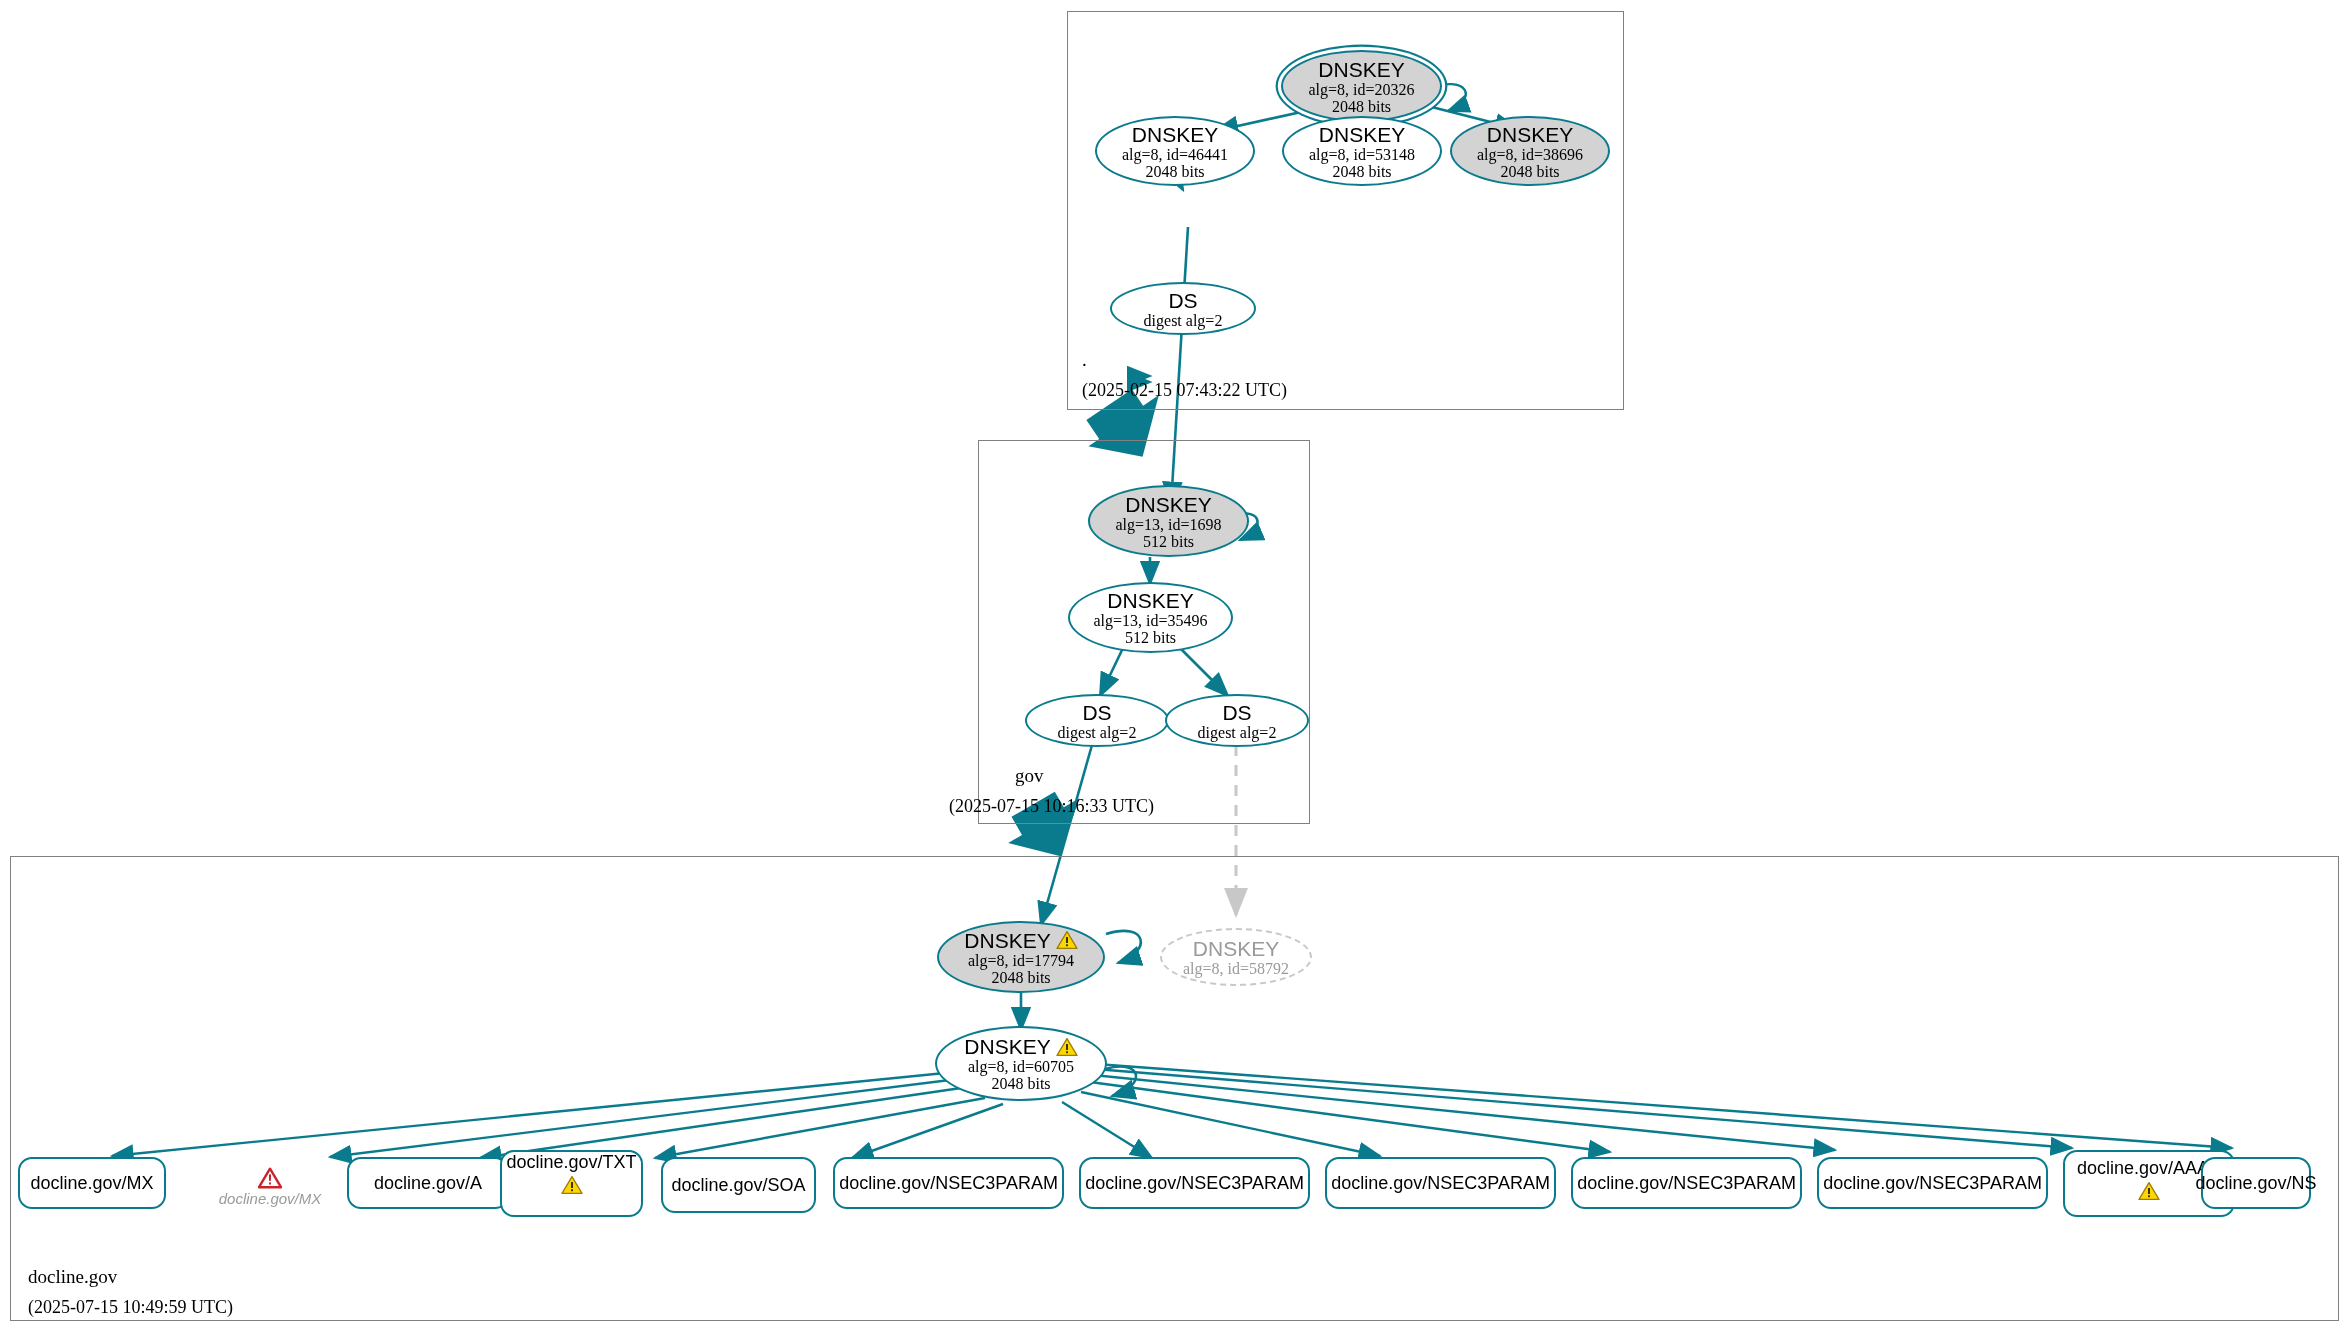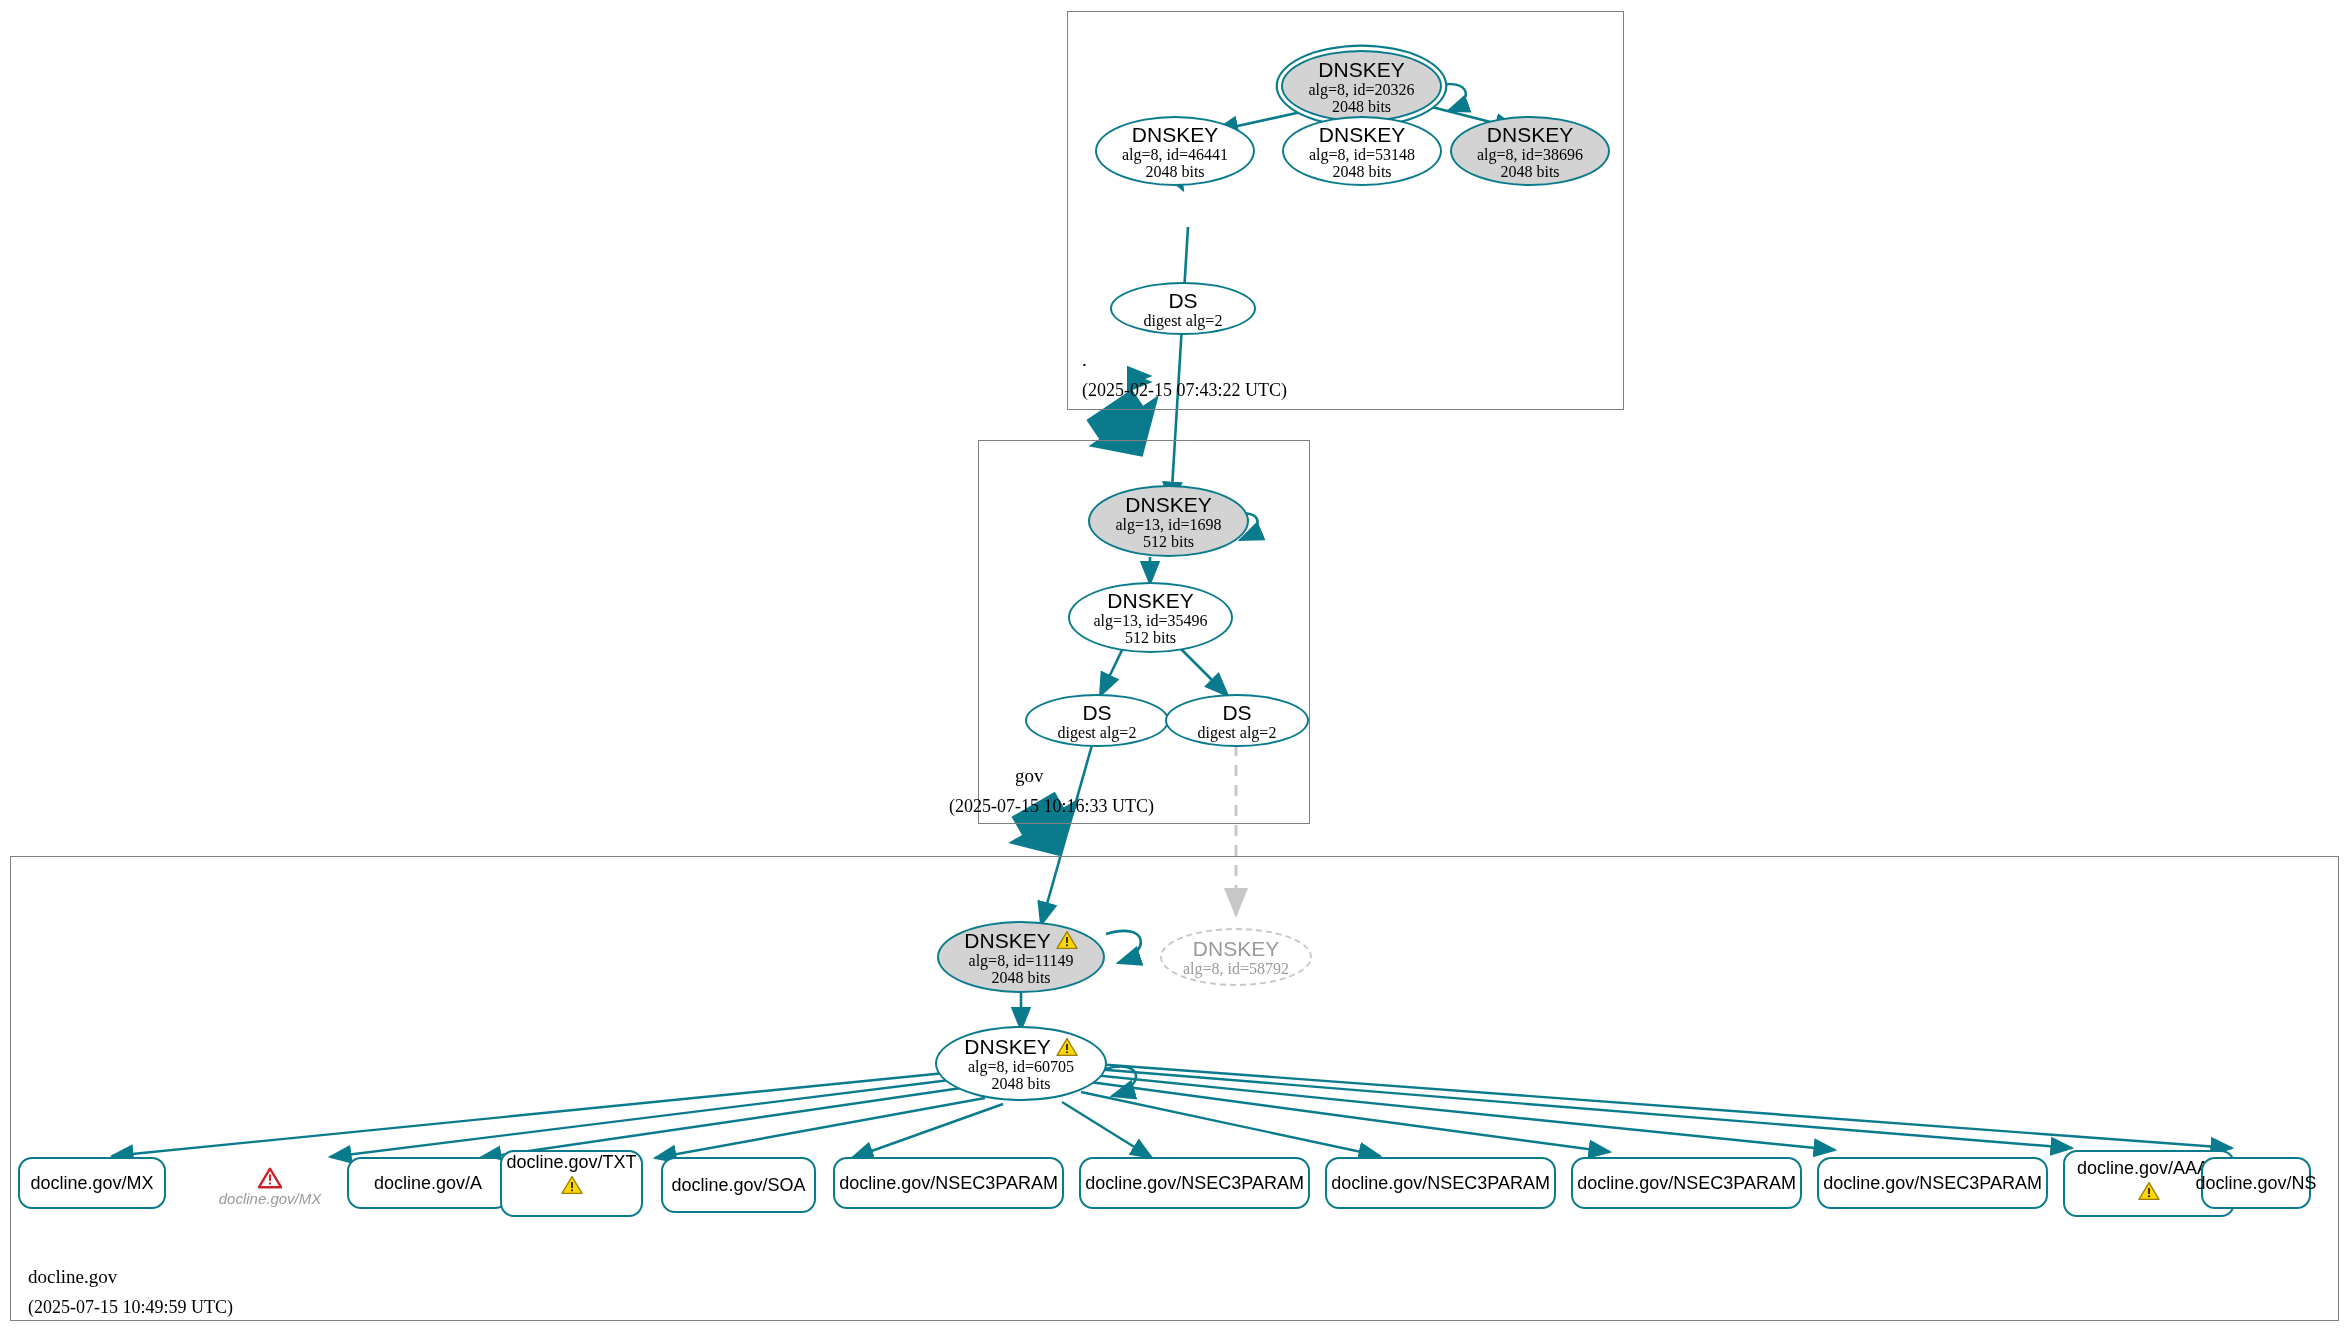--- a/index.html
+++ b/index.html
@@ -276,21 +276,21 @@
     <div class="ell-title">
       <span>DNSKEY</span>
       <span class="tri">
         <svg width="22" height="20" viewBox="0 0 22 20">
           <path d="M11 1.6 L21 18.4 L1 18.4 Z" fill="#ffd700" stroke="#9b7d00" stroke-width="1.3" stroke-linejoin="round"></path>
           <rect x="10.1" y="7" width="1.8" height="6" fill="#222"></rect>
           <rect x="10.1" y="14.3" width="1.8" height="1.9" fill="#222"></rect>
         </svg>
       </span>
     </div>
-    <div class="ell-sub">alg=8, id=11149</div>
+    <div class="ell-sub">alg=8, id=17794</div>
     <div class="ell-sub">2048 bits</div>
   </div>
 
   <div class="node-ell dashed" style="left:1160px; top:928px; width:152px; height:58px;">
     <div class="ell-title">DNSKEY</div>
     <div class="ell-sub">alg=8, id=58792</div>
   </div>
 
   <div class="node-ell" style="left:935px; top:1026px; width:172px; height:75px;">
     <div class="ell-title">

